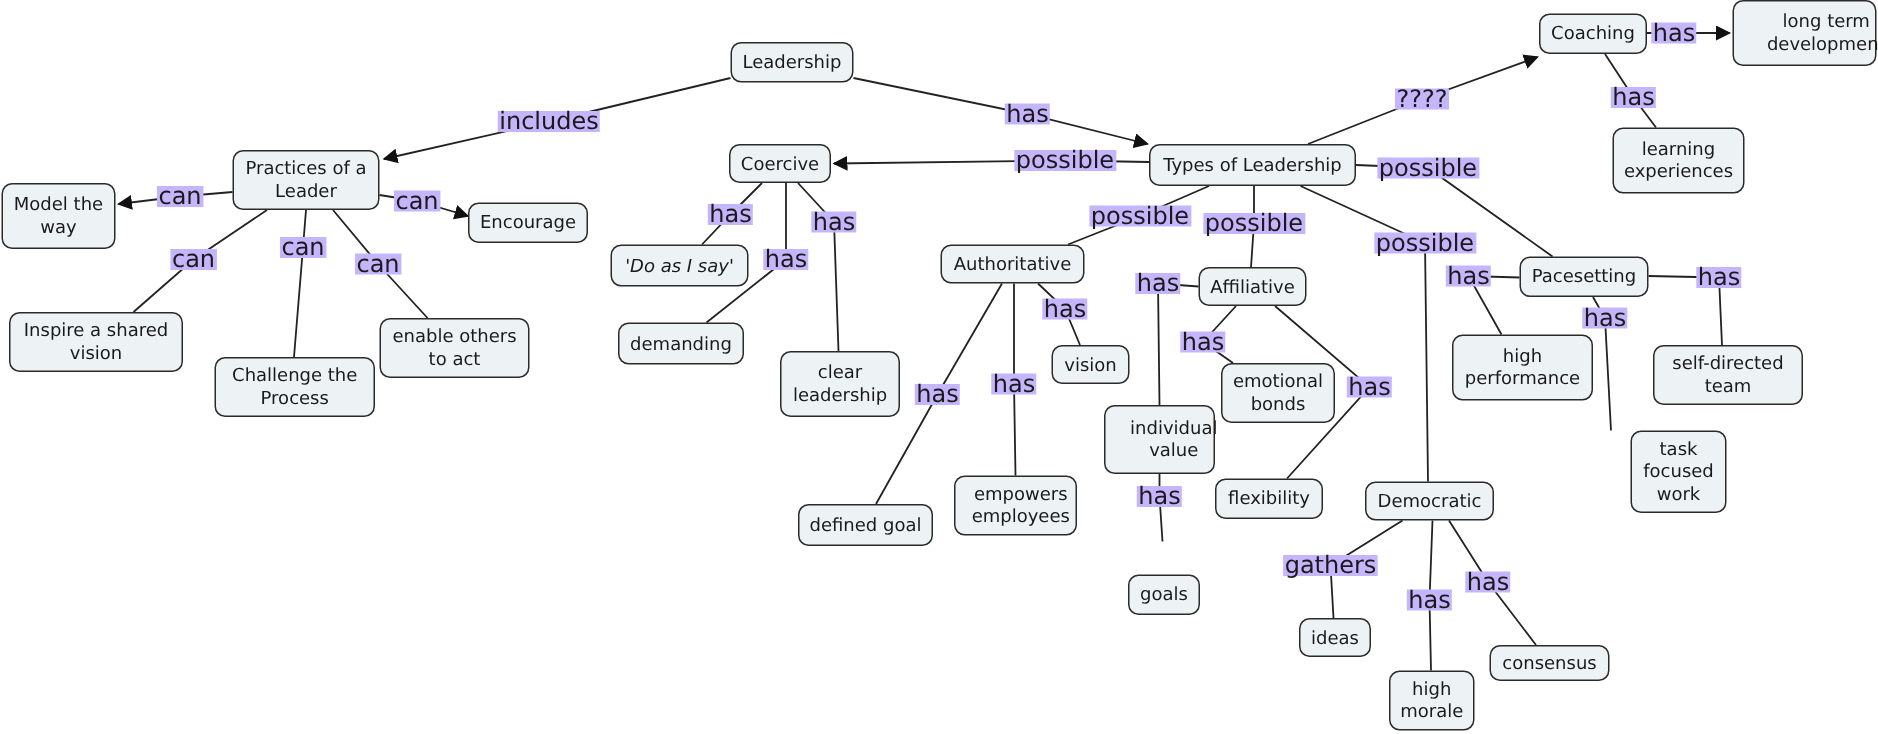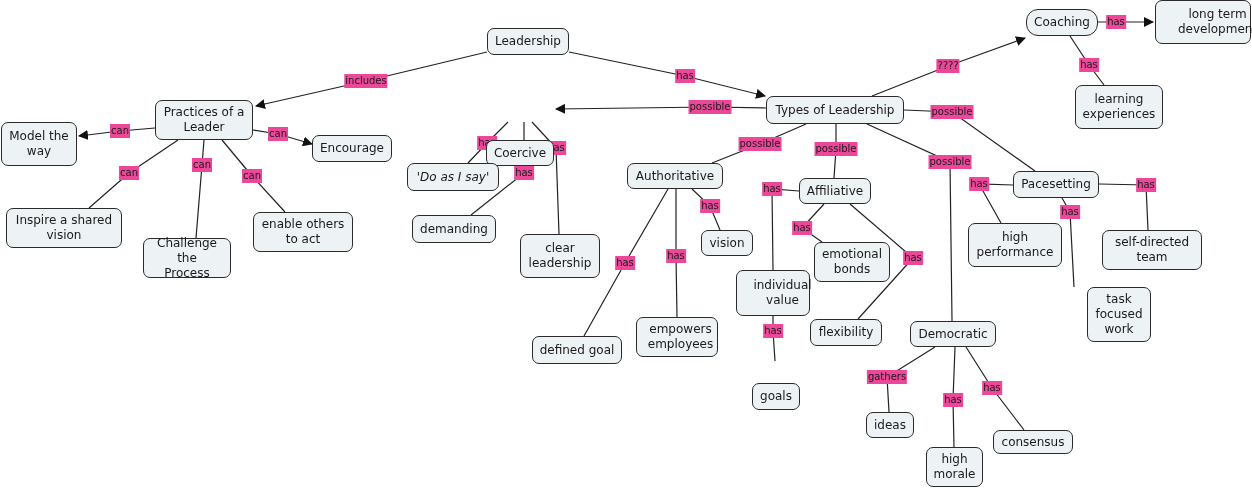--- a/index.html
+++ b/index.html
@@ -3,21 +3,21 @@
 <meta charset="utf-8">
 <style>
   html, body { margin:0; padding:0; background:#ffffff; }
   body { width:1252px; height:489px; position:relative; overflow:hidden;
          font-family:"DejaVu Sans", sans-serif; }
   svg.links { position:absolute; left:0; top:0; }
   .node { position:absolute; box-sizing:border-box; background:#edf2f4;
           border:1px solid #2b2b2b; border-radius:7px; font-size:12px; color:#1a1a1a;
           display:flex; align-items:center; justify-content:center; text-align:center;
           line-height:15px; padding:2px 5px; white-space:pre-line; cursor:pointer; }
-  .lbl { position:absolute; font-size:10px; color:#1a1a1a; background:#ec4899;
+  .lbl { position:absolute; font-size:16px; color:#1a1a1a; background:#c4b5fd;
          transform:translate(-50%,-50%); white-space:nowrap; padding:0 1px; line-height:14px; }
 </style>
 </head>
 <body>
 
 <svg class="links" width="1252" height="489">
   <defs>
     <marker id="arr" markerWidth="10" markerHeight="10" refX="9" refY="5" orient="auto" markerUnits="userSpaceOnUse">
       <path d="M0,0 L10,5 L0,10 z" fill="#111"></path>
     </marker>
@@ -92,26 +92,26 @@
   </div>
 
 <div class="node" style="left:487px;top:28px;width:82px;height:27px;">Leadership</div>
 <div class="node" style="left:155px;top:100px;width:98px;height:40px;">Practices of a
 Leader</div>
 <div class="node" style="left:1px;top:122px;width:76px;height:44px;">Model the
 way</div>
 <div class="node" style="left:312px;top:135px;width:80px;height:27px;">Encourage</div>
 <div class="node" style="left:6px;top:208px;width:116px;height:40px;">Inspire a shared
 vision</div>
-<div class="node" style="left:143px;top:238px;width:88px;height:40px;">Challenge the
+<div class="node" style="left:143px;top:238px;width:107px;height:40px;">Challenge the
 Process</div>
 <div class="node" style="left:253px;top:212px;width:100px;height:40px;">enable others
 to act</div>
 
-<div class="node" style="left:486px;top:96px;width:68px;height:26px;margin-top:44px;">Coercive</div>
+<div class="node" style="left:486px;top:96px;width:68px;height:26px;">Coercive</div>
 <div class="node" style="left:407px;top:163px;width:92px;height:28px;font-style:italic;">'Do as I say'</div>
 <div class="node" style="left:412px;top:215px;width:84px;height:28px;">demanding</div>
 <div class="node" style="left:520px;top:234px;width:80px;height:44px;">clear
 leadership</div>
 
 <div class="node" style="left:766px;top:96px;width:138px;height:28px;">Types of Leadership</div>
 <div class="node" style="left:627px;top:163px;width:96px;height:26px;">Authoritative</div>
 <div class="node" style="left:701px;top:230px;width:52px;height:26px;">vision</div>
 <div class="node" style="left:532px;top:336px;width:90px;height:28px;">defined goal</div>
 <div class="node" style="left:636px;top:317px;width:82px;height:40px;padding-left:12px;">empowers
@@ -133,17 +133,17 @@
 
 <div class="node" style="left:1013px;top:171px;width:86px;height:27px;">Pacesetting</div>
 <div class="node" style="left:968px;top:223px;width:94px;height:44px;">high
 performance</div>
 <div class="node" style="left:1087px;top:287px;width:64px;height:55px;">task
 focused
 work</div>
 <div class="node" style="left:1102px;top:230px;width:100px;height:40px;">self-directed
 team</div>
 
-<div class="node" style="left:1026px;top:9px;width:72px;height:27px;border-radius:12px;">Coaching</div>
+<div class="node" style="left:1026px;top:9px;width:72px;height:27px;">Coaching</div>
 <div class="node" style="left:1155px;top:0px;width:96px;height:44px;padding-left:34px;">long term
 development</div>
 <div class="node" style="left:1075px;top:85px;width:88px;height:44px;">learning
 experiences</div>
 
 </body></html>

